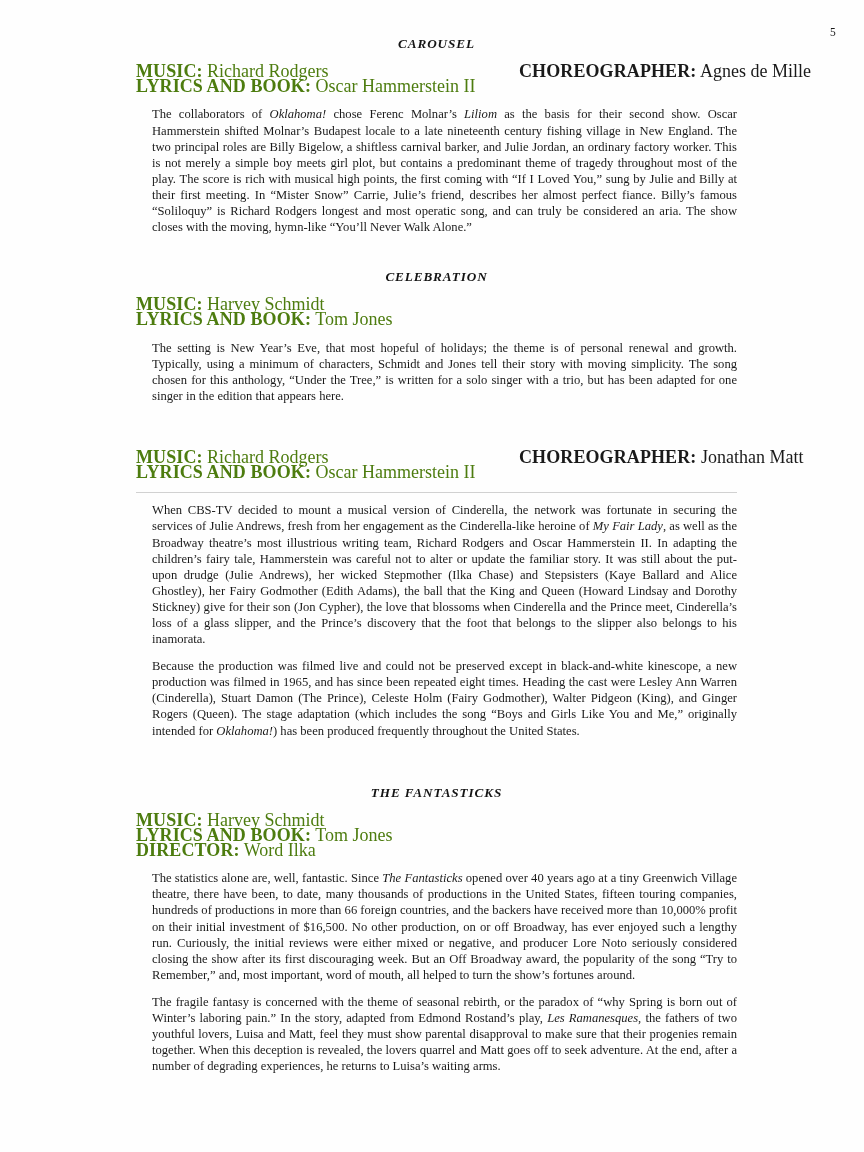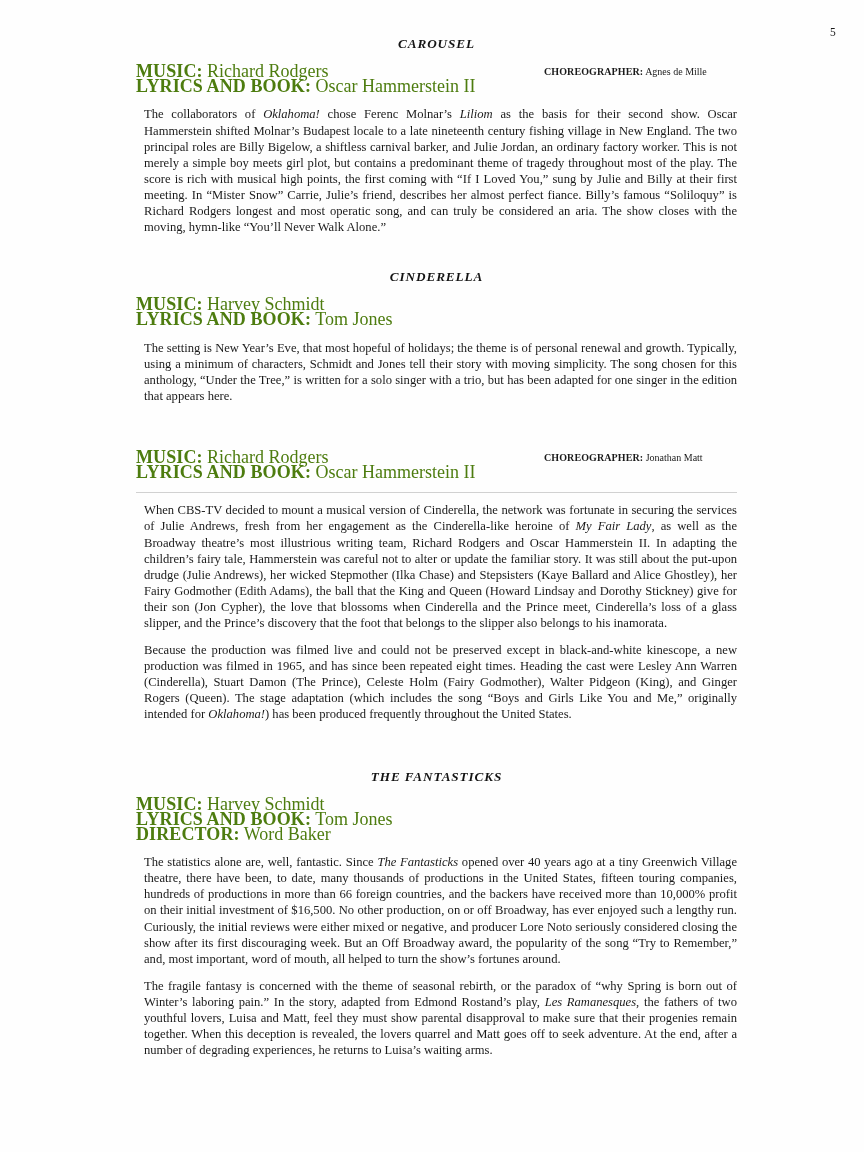--- a/index.html
+++ b/index.html
@@ -67,34 +67,34 @@
     font-weight: bold;
     letter-spacing: 0.1px;
   }
 
   .credit-value {
     font-weight: normal;
   }
 
   .choreographer {
     position: absolute;
-    left: 408px;
+    left: 383px;
     top: 0;
-    font-size: 10px;
+    font-size: 18px;
     line-height: 15.2px;
     white-space: nowrap;
     font-family: Liberation Serif, serif;
   }
 
   p.body-text {
     font-size: 12.6px;
     line-height: 16.1px;
     text-align: justify;
     text-justify: inter-word;
-    margin: 0 0 11px 8px;
+    margin: 0 0 11px 16px;
     color: #1a1a1a;
     hyphens: none;
   }
 
   p.body-text:last-child { margin-bottom: 0; }
 
   .section {
     margin-bottom: 0;
   }
 
@@ -137,21 +137,21 @@
           <span class="credit-value">Agnes de Mille</span>
         </div>
       </div>
 
       <p class="body-text"><span>The collaborators of </span><em>Oklahoma!</em><span> chose Ferenc Molnar’s </span><em>Liliom</em><span> as the basis for their second show. Oscar Hammerstein shifted Molnar’s Budapest locale to a late nineteenth century fishing village in New England. The two principal roles are Billy Bigelow, a shiftless carnival barker, and Julie Jordan, an ordinary factory worker. This is not merely a simple boy meets girl plot, but contains a predominant theme of tragedy throughout most of the play. The score is rich with musical high points, the first coming with “If I Loved You,” sung by Julie and Billy at their first meeting. In “Mister Snow” Carrie, Julie’s friend, describes her almost perfect fiance. Billy’s famous “Soliloquy” is Richard Rodgers longest and most operatic song, and can truly be considered an aria. The show closes with the moving, hymn-like “You’ll Never Walk Alone.”</span></p>
     </div>
 
     <div class="gap-lg"></div>
 
     <div class="section">
-      <h1 class="show-title">CINDERELLA</h1>
+      <h1 class="show-title">CELEBRATION</h1>
 
       <div class="credits">
         <div class="credit-line">
           <span class="credit-label">MUSIC:</span>
           <span class="credit-value">Harvey Schmidt</span>
         </div>
         <div class="credit-line">
           <span class="credit-label">LYRICS AND BOOK:</span>
           <span class="credit-value">Tom Jones</span>
         </div>
@@ -195,21 +195,21 @@
         <div class="credit-line">
           <span class="credit-label">MUSIC:</span>
           <span class="credit-value">Harvey Schmidt</span>
         </div>
         <div class="credit-line">
           <span class="credit-label">LYRICS AND BOOK:</span>
           <span class="credit-value">Tom Jones</span>
         </div>
         <div class="credit-line">
           <span class="credit-label">DIRECTOR:</span>
-          <span class="credit-value">Word Baker</span>
+          <span class="credit-value">Word Ilka</span>
         </div>
       </div>
 
       <p class="body-text"><span>The statistics alone are, well, fantastic. Since </span><em>The Fantasticks</em><span> opened over 40 years ago at a tiny Greenwich Village theatre, there have been, to date, many thousands of productions in the United States, fifteen touring companies, hundreds of productions in more than 66 foreign countries, and the backers have received more than 10,000% profit on their initial investment of $16,500. No other production, on or off Broadway, has ever enjoyed such a lengthy run. Curiously, the initial reviews were either mixed or negative, and producer Lore Noto seriously considered closing the show after its first discouraging week. But an Off Broadway award, the popularity of the song “Try to Remember,” and, most important, word of mouth, all helped to turn the show’s fortunes around.</span></p>
 
       <p class="body-text"><span>The fragile fantasy is concerned with the theme of seasonal rebirth, or the paradox of “why Spring is born out of Winter’s laboring pain.” In the story, adapted from Edmond Rostand’s play, </span><em>Les Ramanesques</em><span>, the fathers of two youthful lovers, Luisa and Matt, feel they must show parental disapproval to make sure that their progenies remain together. When this deception is revealed, the lovers quarrel and Matt goes off to seek adventure. At the end, after a number of degrading experiences, he returns to Luisa’s waiting arms.</span></p>
     </div>
 
   </div>
 </div>

